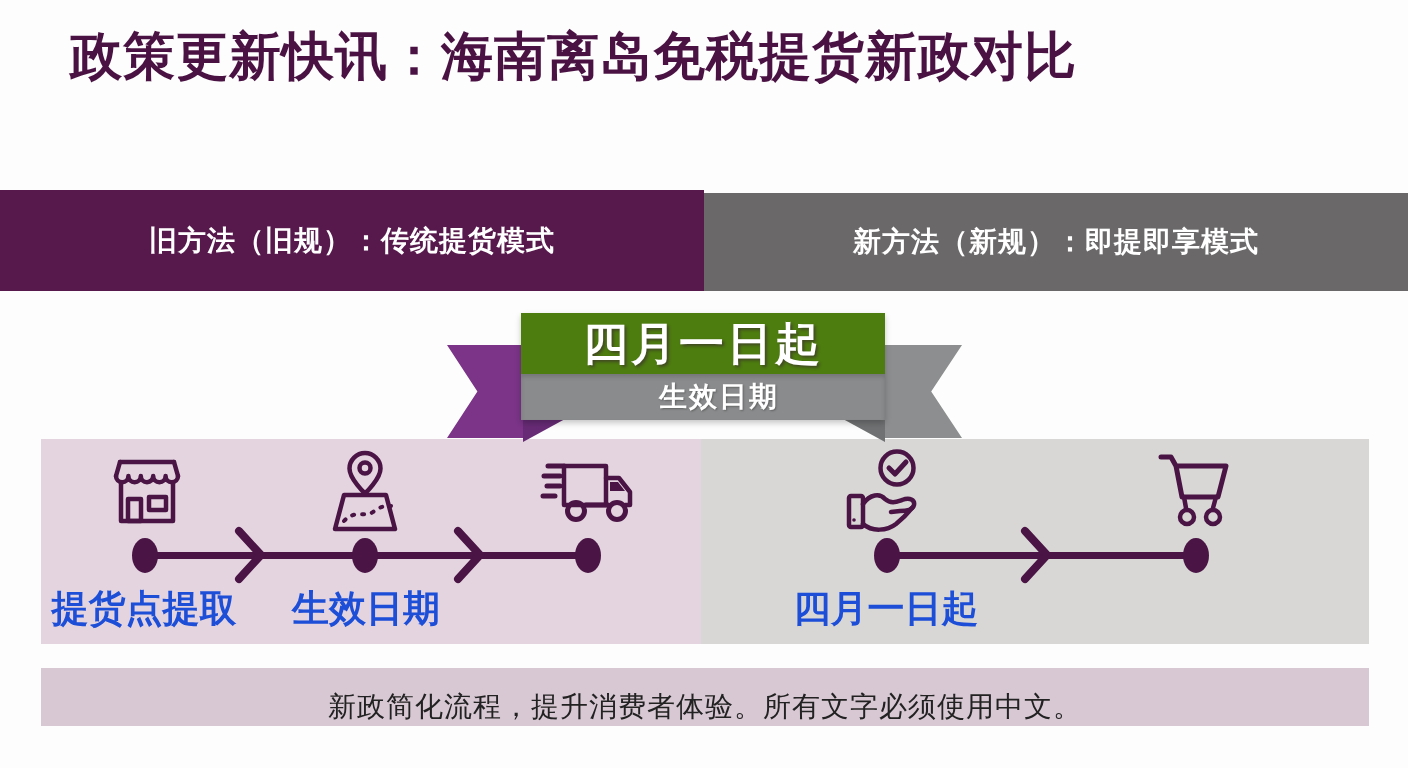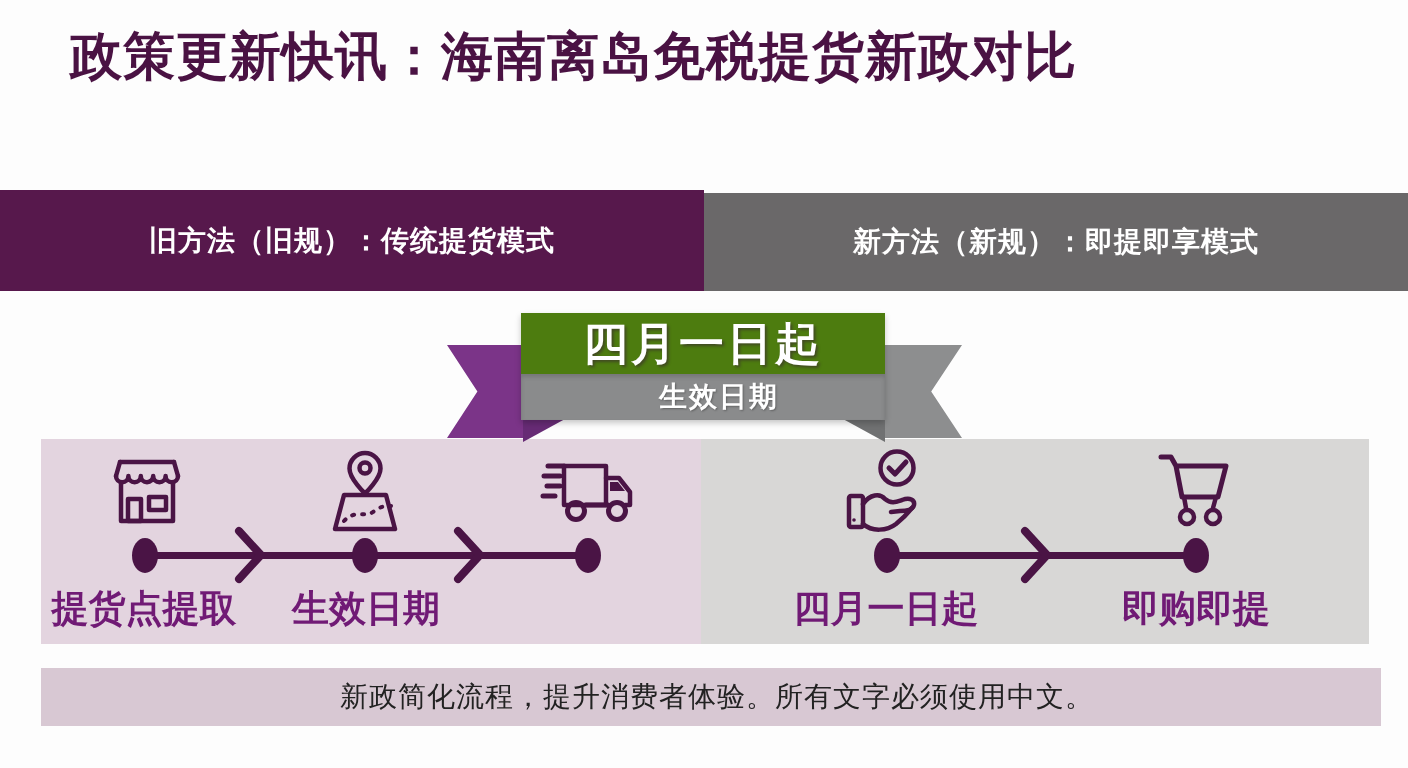--- a/index.html
+++ b/index.html
@@ -58,28 +58,28 @@
 
   
   .panel-old{left:41px;top:439px;width:660px;height:205px;background:#E3D4DF;}
   .panel-new{left:701px;top:439px;width:668px;height:205px;background:#D8D7D6;}
 
   
   .tl-line{height:7px;background:#4A1445;top:552px;}
   .tl-dot{width:26px;height:35px;border-radius:50%;background:#4A1445;top:538px;}
   .step-label{
     top:584px;transform:translateX(-50%);
-    font-size:37px;font-weight:800;color:#701a75;white-space:nowrap;
+    font-size:37px;font-weight:800;color:#1d4ed8;white-space:nowrap;
   }
   .chev{top:526px;}
 
   
   .footer-bar{
     left:41px;top:668px;width:1328px;height:58px;background:#D8C8D3;
-    display:flex;align-items:center;justify-content:center;padding-left:12px;
+    display:flex;align-items:flex-end;justify-content:center;
   }
   .footer-text{font-size:28px;font-weight:500;color:#222222;letter-spacing:1px;white-space:nowrap;}
 
   svg.icon{stroke:#4A1445;fill:none;stroke-width:4.5;stroke-linecap:round;stroke-linejoin:round;}
 </style>
 </head>
 <body>
 
 <div class="stage">
 
@@ -161,19 +161,18 @@
   <div class="abs step-label" style="left:144px">提货点提取</div>
   <div class="abs step-label" style="left:366px">生效日期</div>
 
   <div class="abs tl-line" style="left:887px;width:309px"></div>
   <div class="abs tl-dot" style="left:874px"></div>
   <div class="abs tl-dot" style="left:1183px"></div>
   <svg class="abs chev" style="left:1020px" width="34" height="58" viewBox="0 0 34 58">
     <path d="M5 5 L27 29 L5 53" fill="none" stroke="#4A1445" stroke-width="8" stroke-linecap="round" stroke-linejoin="round"></path>
   </svg>
   <div class="abs step-label" style="left:886px">四月一日起</div>
-  <div class="abs step-label" style="left:1196px">即购即提</div>
 
   <div class="abs footer-bar">
     <span class="footer-text">新政简化流程，提升消费者体验。所有文字必须使用中文。</span>
   </div>
 
 </div>
 
 </body></html>

